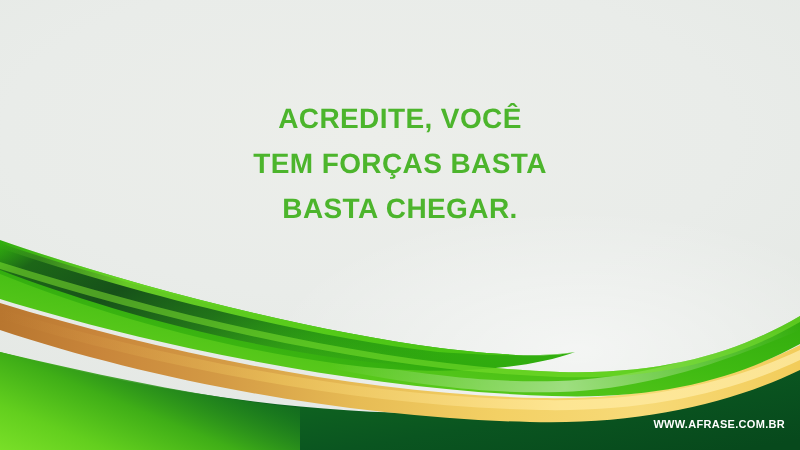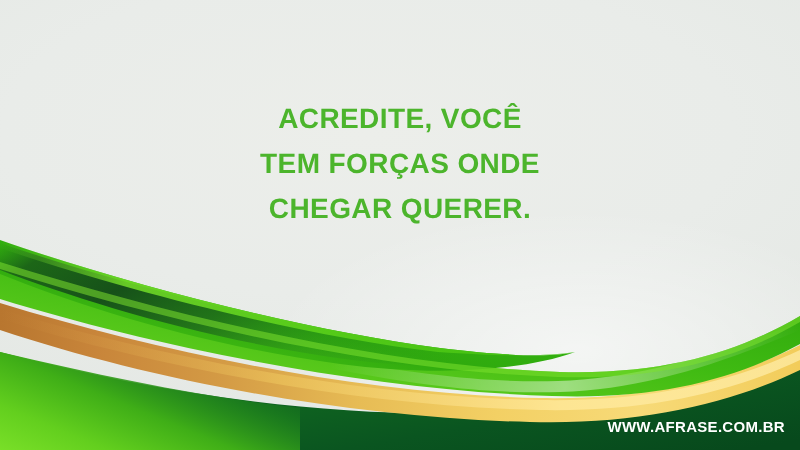--- a/index.html
+++ b/index.html
@@ -67,21 +67,21 @@
     display: block;
     color: #4cb52c;
   }
 
   
   .site-url {
     position: absolute;
     right: 15px;
     top: 418px;
     color: #ffffff;
-    font-size: 15px;
+    font-size: 11px;
     font-weight: bold;
     letter-spacing: 0.3px;
     white-space: nowrap;
   }
 </style>
 </head>
 <body>
 
 <div id="poster">
 
@@ -229,19 +229,19 @@
              C 170,315 380,366 560,372
              C 670,375 742,350 800,316
              L 800,322
              C 744,355 668,380 558,377
              C 376,371 168,322 0,269
              Z" fill="#7ce02e" opacity="0.55"></path>
   </svg>
 
   <div class="quote">
     <span class="quote-line">ACREDITE, VOCÊ</span>
-    <span class="quote-line">TEM FORÇAS ONDE</span>
-    <span class="quote-line">CHEGAR QUERER.</span>
+    <span class="quote-line">TEM FORÇAS BASTA</span>
+    <span class="quote-line">BASTA CHEGAR.</span>
   </div>
 
   <div class="site-url">WWW.AFRASE.COM.BR</div>
 
 </div>
 
 </body></html>

